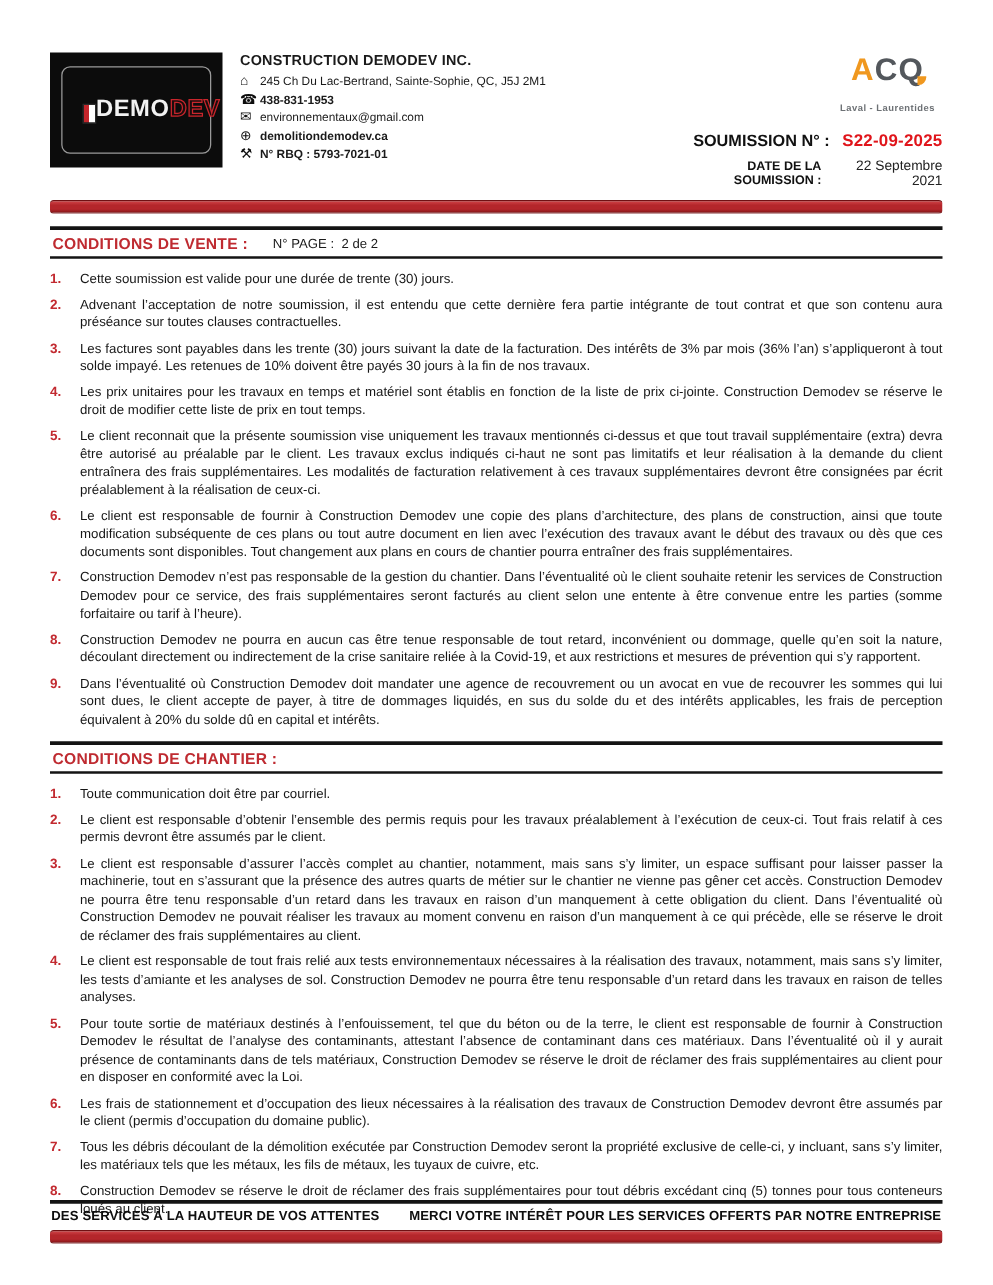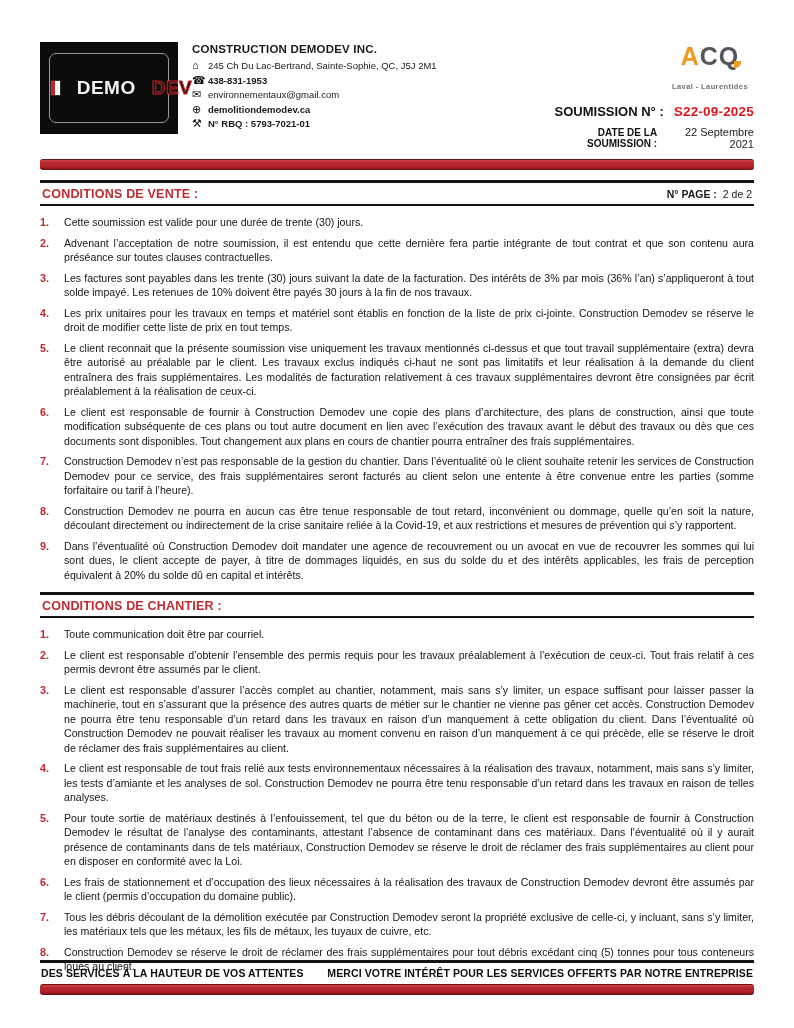--- a/index.html
+++ b/index.html
@@ -18,21 +18,21 @@
   .header{display:flex;align-items:flex-start;}
   .logo-box{
     width:138px;height:92px;background:#0c0c0c;
     position:relative;flex:0 0 138px;
     display:flex;align-items:center;justify-content:center;
   }
   .logo-frame{
     position:absolute;left:9px;top:11px;right:9px;bottom:11px;
     border:1px solid #9a9a9a;border-radius:7px;
   }
-  .logo-line{position:relative;display:flex;align-items:center;gap:16px;padding-left:24px;}
+  .logo-line{position:relative;display:flex;align-items:flex-end;gap:0;padding-left:24px;}
   .logo-mark{
     display:inline-block;width:9px;height:14px;
     background:linear-gradient(90deg,#c4262c 0 45%,#ffffff 45% 100%);
     border:1px solid #2a2a2a;
   }
   .logo-demo{color:#f2f2f2;font-weight:bold;font-size:19px;letter-spacing:.5px;}
   .logo-dev{
     color:#1c0d0d;font-weight:bold;font-size:19px;letter-spacing:.5px;
     -webkit-text-stroke:1px #c9262c;
   }
@@ -63,24 +63,24 @@
     height:9px;border-radius:3px;
     background:linear-gradient(180deg,#cf4347 0%,#b4262b 35%,#b4262b 70%,#871519 100%);
     border-top:1px solid #6f1013;border-bottom:1px solid #6f1013;
   }
   .header-red-bar{margin-top:9px;}
   .rule-thick{height:3px;background:#141414;}
   .rule-thin{height:2px;background:#141414;}
 
   
   .section{margin-top:10px;}
-  .title-row{display:flex;justify-content:space-between;align-items:center;height:20px;padding:1px 2px 0 2px;}
+  .title-row{display:flex;align-items:center;height:20px;padding:1px 2px 0 2px;}
   .section-title{color:#bf2b31;font-weight:bold;font-size:12.5px;letter-spacing:.2px;}
   .page-info{font-size:10.5px;}
-  .page-info .pi-label{font-weight:bold;margin-right:6px;padding-left:20px;}
+  .page-info .pi-label{font-weight:normal;margin-right:6px;padding-left:20px;}
   .items{margin-top:9px;display:flex;flex-direction:column;gap:6px;}
   .item{display:flex;align-items:flex-start;}
   .item-num{flex:0 0 24px;color:#c22a30;font-weight:bold;font-size:10.8px;line-height:14.5px;}
   .item-text{flex:1;font-size:10.6px;line-height:14.5px;text-align:justify;color:#161616;}
 
   
   .footer{position:absolute;left:40px;right:40px;top:960px;}
   .footer-texts{display:flex;justify-content:space-between;align-items:baseline;padding:4px 1px 5px 1px;text-align:right;}
   .footer-texts span{font-weight:bold;font-size:10.5px;letter-spacing:.1px;color:#0e0e0e;}
 </style>

